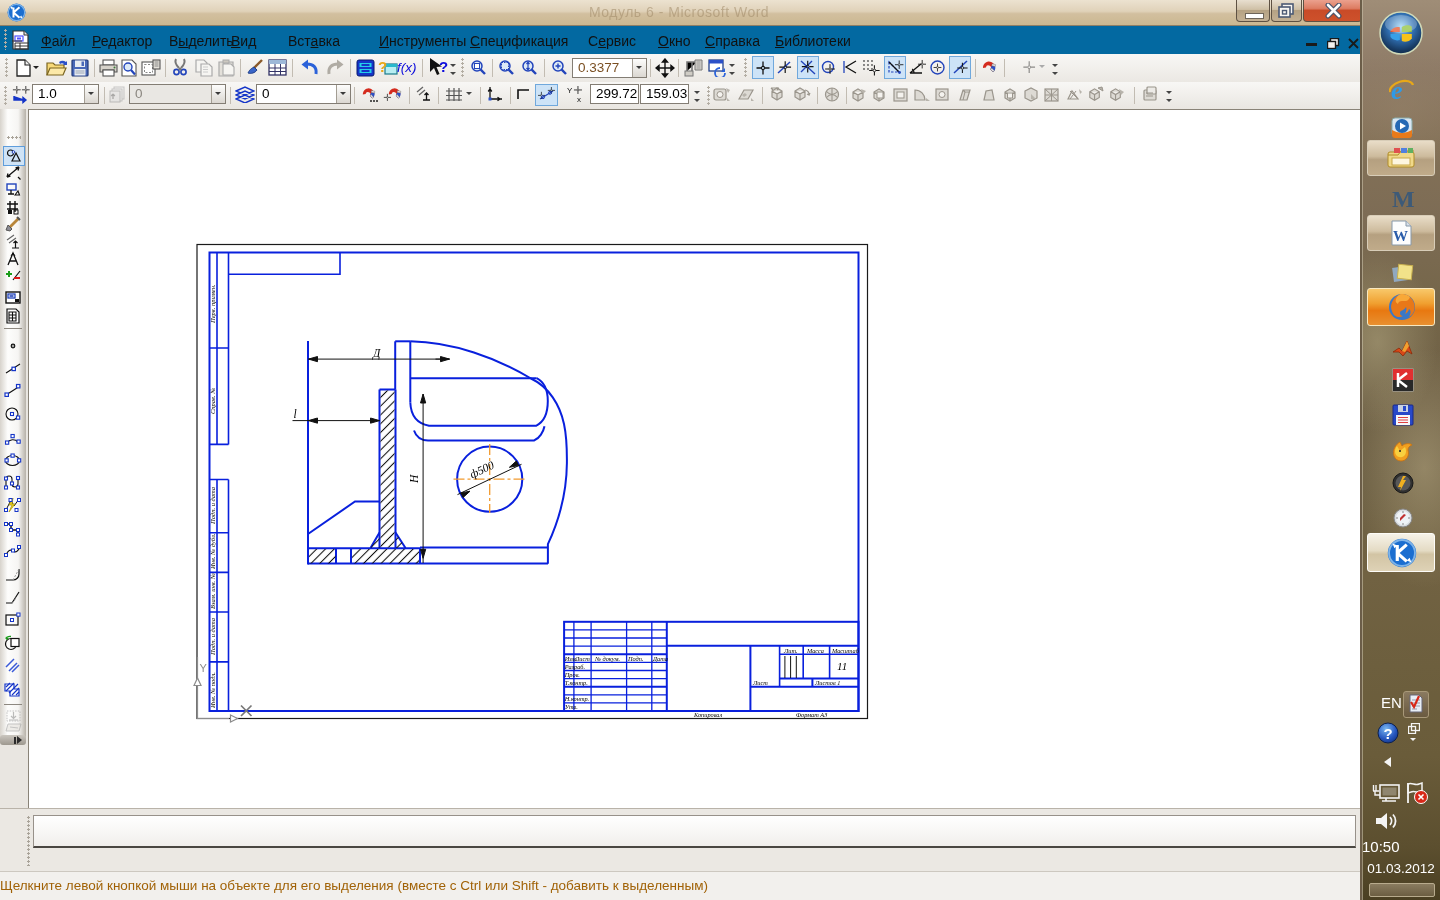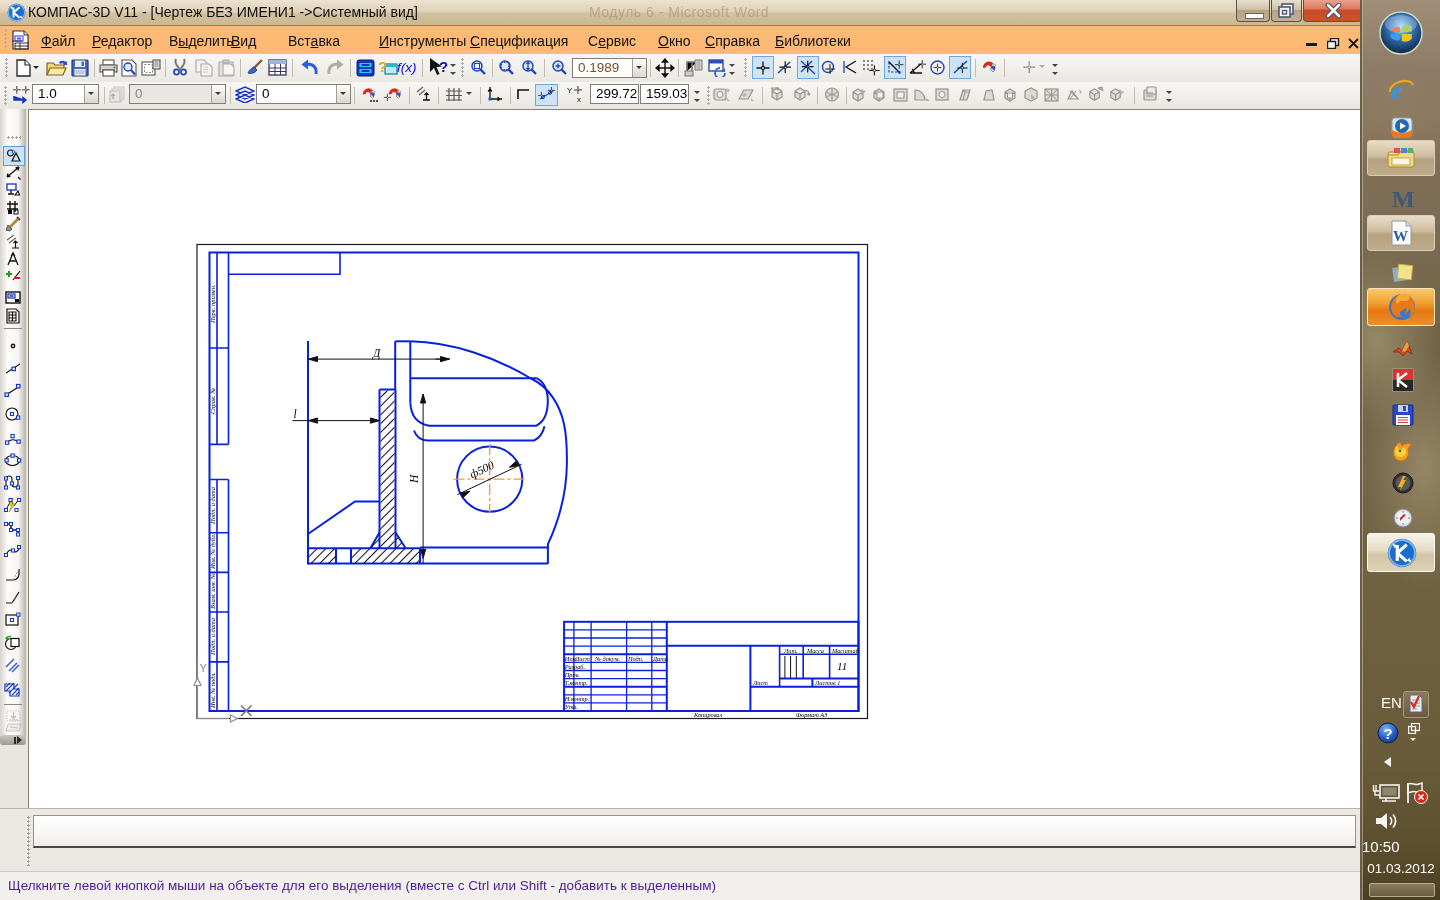--- a/index.html
+++ b/index.html
@@ -3,32 +3,32 @@
 <style>
 html,body{margin:0;padding:0;width:1440px;height:900px;overflow:hidden;background:#fff;font-family:"Liberation Sans",sans-serif;}
 .ab{position:absolute;}
 #win{position:absolute;left:0;top:0;width:1362px;height:900px;}
 #titlebar{position:absolute;left:0;top:0;width:1362px;height:25px;
  background:linear-gradient(to bottom,#ece2d0 0%,#e0d2b9 45%,#d2bf9f 55%,#cbb891 100%);
  border-bottom:1px solid #8e7f66;}
 #titlebar .ttl{position:absolute;left:28px;top:4px;font-size:14px;color:#0d0d0d;white-space:nowrap;}
 #ghost{position:absolute;left:463px;top:4px;font-size:14px;color:#a08a68;opacity:.55;white-space:nowrap;}
 .capbtn{position:absolute;top:0;height:22px;border:1px solid #5e5143;border-top:none;box-sizing:border-box;}
-#menubar{position:absolute;left:0;top:26px;width:1362px;height:28px;background:#fdba74;}
+#menubar{position:absolute;left:0;top:26px;width:1362px;height:28px;background:#0369a1;}
 .mi{position:absolute;top:7px;font-size:14px;color:#111;}
 .mi u{text-decoration:underline;}
 #tb1{position:absolute;left:0;top:54px;width:1362px;height:28px;background:linear-gradient(#f8f7f5,#ebe8e3);border-bottom:1px solid #d8d3cb;}
 #tb2{position:absolute;left:0;top:82px;width:1362px;height:27px;background:linear-gradient(#f8f7f5,#e9e6e1);border-bottom:1px solid #c9c3ba;}
 #leftpanel{position:absolute;left:0;top:109px;width:28px;height:699px;background:#e9e6e1;}
 #panelstrip{position:absolute;left:0;top:109px;width:26px;height:635px;background:linear-gradient(to right,#d7d3cc,#fdfdfc 30%,#f6f5f3 70%,#b7b2a9);border-radius:0 0 8px 8px;}
 #canvas{position:absolute;left:28px;top:109px;width:1332px;height:699px;background:#fff;border-top:1px solid #898378;border-left:1px solid #898378;box-sizing:border-box;}
 #propbar{position:absolute;left:0;top:808px;width:1362px;height:63px;background:#ebe8e3;border-top:1px solid #b9b3a9;}
 #propfield{position:absolute;left:33px;top:6px;width:1321px;height:30px;background:linear-gradient(#ffffff,#f1efec);border:1px solid #97918a;border-bottom:2px solid #4a4742;}
 #statusbar{position:absolute;left:0;top:871px;width:1362px;height:29px;background:#f2f0ed;border-top:1px solid #cdc8c0;}
-#statusbar div{position:absolute;left:8px;top:6px;font-size:13.5px;color:#4c1d95;}
+#statusbar div{position:absolute;left:0;top:6px;font-size:13.5px;color:#a16207;}
 #taskbar{position:absolute;left:1362px;top:0;width:78px;height:900px;
  background:radial-gradient(60px 90px at 20% 38%,rgba(190,180,140,.45),rgba(190,180,140,0)),radial-gradient(70px 120px at 80% 52%,rgba(205,190,150,.4),rgba(205,190,150,0)),radial-gradient(80px 60px at 50% 12%,rgba(150,130,105,.5),rgba(150,130,105,0)),linear-gradient(to bottom,#9f8d77 0%,#8d7a66 8%,#837157 16%,#7d6c55 24%,#756649 34%,#6f6146 44%,#6d6044 54%,#716242 64%,#6d5f3e 74%,#6a5c3a 84%,#5c4f2f 94%,#4a3f22 100%);}
 .sep1{position:absolute;top:5px;width:1px;height:18px;background:#c2bcb2;}
 .sep2{position:absolute;top:5px;width:1px;height:17px;background:#c2bcb2;}
 .grip1{position:absolute;top:4px;width:3px;height:20px;background-image:radial-gradient(circle at 1.5px 1.5px,#b3ada3 1px,transparent 1.2px);background-size:3px 4px;}
 .grip2{position:absolute;top:4px;width:3px;height:19px;background-image:radial-gradient(circle at 1.5px 1.5px,#b3ada3 1px,transparent 1.2px);background-size:3px 4px;}
 .combo{position:absolute;background:#fff;border:1px solid #837d74;font-size:13.5px;color:#000;}
 .combo .v{position:absolute;left:5px;top:1px;}
 .cbtn{position:absolute;right:0;top:0;bottom:0;width:13px;background:linear-gradient(#fdfdfc,#dbd7d1);border-left:1px solid #a39d93;}
 .cbtn:after{content:"";position:absolute;left:3px;top:7px;border:3.5px solid transparent;border-top-color:#3a3a3a;}
@@ -38,21 +38,20 @@
 </style></head>
 <body>
 <div id="win">
 <div id="titlebar">
  <svg class="ab" style="left:7px;top:3px" width="19" height="19" viewBox="0 0 19 19">
         <circle cx="9.5" cy="9.5" r="9" fill="#1b6ed0"></circle>
         <circle cx="9.5" cy="9.5" r="8.2" fill="none" stroke="#7fb4e8" stroke-width="1.2"></circle>
         <path d="M6.5 4.5 V14.5 M6.5 9.5 L12.5 4.2 M6.5 9.5 L12.5 14.8" stroke="#fff" stroke-width="2" fill="none"></path>
         <path d="M3.5 3.5 l3 1.2 -1.8 1.8z M15.5 15.5 l-3-1.2 1.8-1.8z" fill="#fff"></path>
       </svg>
- <div class="ttl">КОМПАС-3D V11 - [Чертеж БЕЗ ИМЕНИ1 -&gt;Системный вид]</div>
  <div id="ghost" style="left:589px;letter-spacing:.5px">Модуль 6  -  Microsoft Word</div>
  <div class="capbtn" style="left:1236px;width:34px;border-radius:0 0 4px 4px;background:linear-gradient(#e8dfd0,#cfc0a6 45%,#b5a284 50%,#c3b093);">
    <div class="ab" style="left:8px;top:13px;width:17px;height:4px;background:#fff;border:1px solid #6e655a;"></div>
       </div>
  <div class="capbtn" style="left:1271px;width:31px;border-radius:0 0 4px 4px;background:linear-gradient(#e8dfd0,#cfc0a6 45%,#b5a284 50%,#c3b093);">
    <svg class="ab" style="left:6px;top:3px" width="18" height="16">
           <rect x="4" y="1" width="11" height="10" fill="#f7f5f1" stroke="#4c5a75" stroke-width="1.6"></rect>
           <rect x="1" y="4" width="11" height="10" fill="#f7f5f1" stroke="#4c5a75" stroke-width="1.6"></rect>
           <rect x="4.5" y="7.5" width="4" height="3.5" fill="none" stroke="#4c5a75" stroke-width="1.4"></rect>
         </svg>
@@ -222,21 +221,21 @@
  <svg class="ab" style="left:521px;top:5px" width="17" height="17">
         <use href="#mag"></use>
         <path d="M7 3.5 v7 M5.5 5 l1.5-1.8 1.5 1.8 M5.5 9 l1.5 1.8 1.5-1.8" stroke="#2244bb" stroke-width="1.2" fill="none"></path>
       </svg>
  <div class="sep1" style="left:544px"></div>
  <svg class="ab" style="left:551px;top:5px" width="17" height="17">
         <use href="#mag"></use>
         <path d="M4.5 7 h5 M7 4.5 v5" stroke="#2244bb" stroke-width="1.4"></path>
       </svg>
  <div class="combo" style="left:572px;top:4px;width:73px;height:18px">
-        <div class="v" style="color:#7a4f22">0.1989</div>
+        <div class="v" style="color:#7a4f22">0.3377</div>
         <div class="cbtn"></div>
       </div>
  <div class="sep1" style="left:650px"></div>
  <svg class="ab" style="left:655px;top:4px" width="20" height="20">
         <path d="M10 1 v18 M1 10 h18 M10 1 l-2.5 3 h5z M10 19 l-2.5-3 h5z M1 10 l3-2.5 v5z M19 10 l-3-2.5 v5z" fill="#111" stroke="#111" stroke-width="1.4"></path>
       </svg>
  <div class="sep1" style="left:678px"></div>
  <svg class="ab" style="left:684px;top:5px" width="20" height="18">
         <rect x="1" y="12" width="8" height="5" fill="#cfccc5" stroke="#777" stroke-width="1"></rect>
         <path d="M3 12 V3 h10 M8 3 v9" stroke="#777" stroke-width="1.6"></path>

